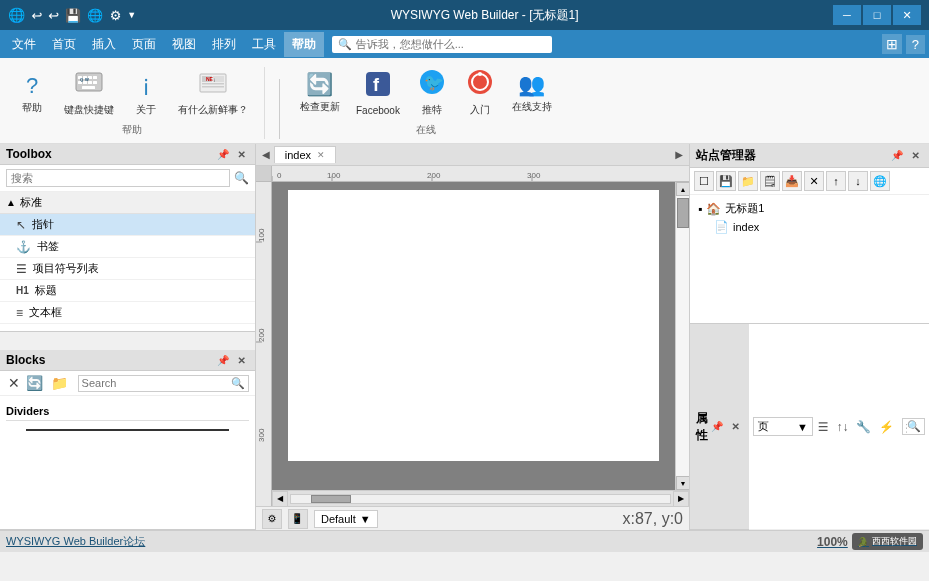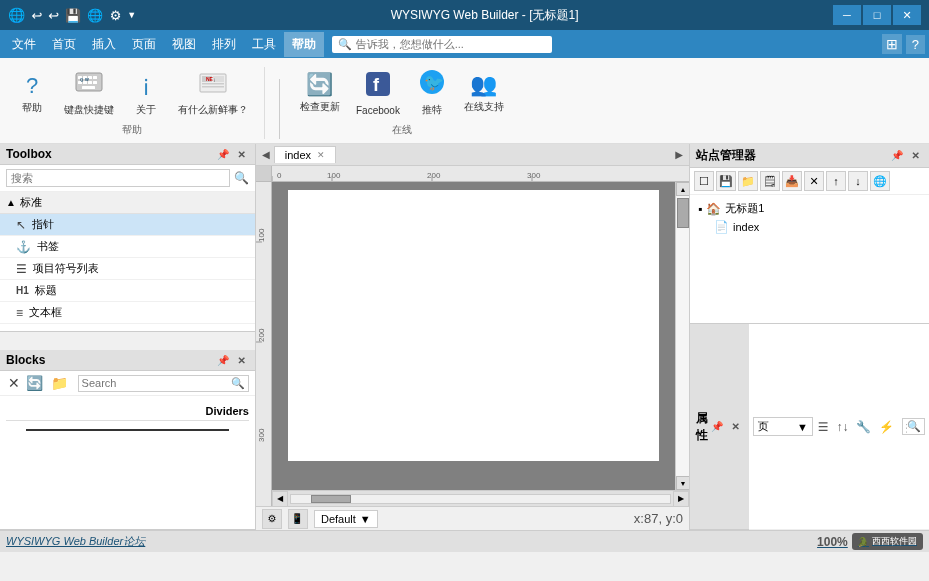--- a/index.html
+++ b/index.html
@@ -201,21 +201,20 @@
       flex: 1;
       border: 1px solid #ccc;
       padding: 1px 3px;
       margin-left: 4px;
     }
     .blocks-search input { flex: 1; border: none; outline: none; font-size: 11px; }
     .blocks-content {
       flex: 1;
       overflow-y: auto;
       padding: 6px;
-      text-align: right;
     }
     .blocks-category {
       font-size: 11px;
       font-weight: bold;
       padding: 3px 0;
       border-bottom: 1px solid #ddd;
       margin-bottom: 4px;
     }
     .blocks-divider-preview {
       height: 2px;
@@ -635,20 +634,30 @@
         <div class="ribbon-btn">
           <span class="icon">
             <svg width="28" height="28" viewBox="0 0 28 28">
               <rect x="2" y="2" width="24" height="24" rx="12" fill="#1da1f2"></rect>
               <text x="6" y="20" fill="white" font-size="16">🐦</text>
             </svg>
           </span>
           <span class="label">推特</span>
         </div>
         <div class="ribbon-btn">
+          <span class="icon">
+            <svg width="28" height="28" viewBox="0 0 28 28">
+              <circle cx="14" cy="14" r="12" fill="#e74c3c"></circle>
+              <circle cx="14" cy="14" r="8" fill="none" stroke="white" stroke-width="2"></circle>
+              <circle cx="14" cy="6" r="2" fill="white"></circle>
+            </svg>
+          </span>
+          <span class="label">入门</span>
+        </div>
+        <div class="ribbon-btn">
           <span class="icon" style="font-size:22px;">👥</span>
           <span class="label">在线支持</span>
         </div>
       </div>
       <div class="ribbon-group-label">在线</div>
     </div>
   </div>
 </div>
 
 <div class="main-layout" style="height: calc(581px - 30px - 28px - 115px - 22px); flex: 1;">
@@ -780,21 +789,21 @@
       </div>
     </div>
 
     <div class="canvas-statusbar">
       <div class="status-btn">⚙</div>
       <div class="status-btn">📱</div>
       <div class="status-dropdown">
         <span>Default</span>
         <span>▼</span>
       </div>
-      <div style="margin-left:auto; font-size:13px; color:#555;">x:87, y:0</div>
+      <div style="margin-left:auto; font-size:16px; color:#555;">x:87, y:0</div>
     </div>
   </div>
 
   <div class="right-panel">
 
     <div class="site-manager">
       <div class="panel-header">
         <span>站点管理器</span>
         <div class="panel-header-controls">
           <span class="panel-ctrl">📌</span>
@@ -851,21 +860,21 @@
         <div class="props-group-header">
           <span class="props-group-arrow">▲</span>
           <span>常规</span>
         </div>
       </div>
     </div>
   </div>
 </div>
 
 <div class="bottom-bar">
-  <a href="#" style="color:#1a5276; text-decoration:underline; font-size:11px;font-style:italic;">WYSIWYG Web Builder论坛</a>
+  <a href="#" style="color:#1a5276; text-decoration:underline; font-size:11px;">WYSIWYG Web Builder论坛</a>
   <div style="margin-left:auto; display:flex; align-items:center; gap:4px;">
     <span style="font-size:12px; color:#555;font-weight:bold;">100%</span>
 
     <div style="background:rgba(0,0,0,0.6); color:white; font-size:9px; padding:2px 6px; border-radius:3px; display:flex; align-items:center; gap:3px;">
       <span>🐊</span>
       <span>西西软件园</span>
     </div>
   </div>
 </div>
 

